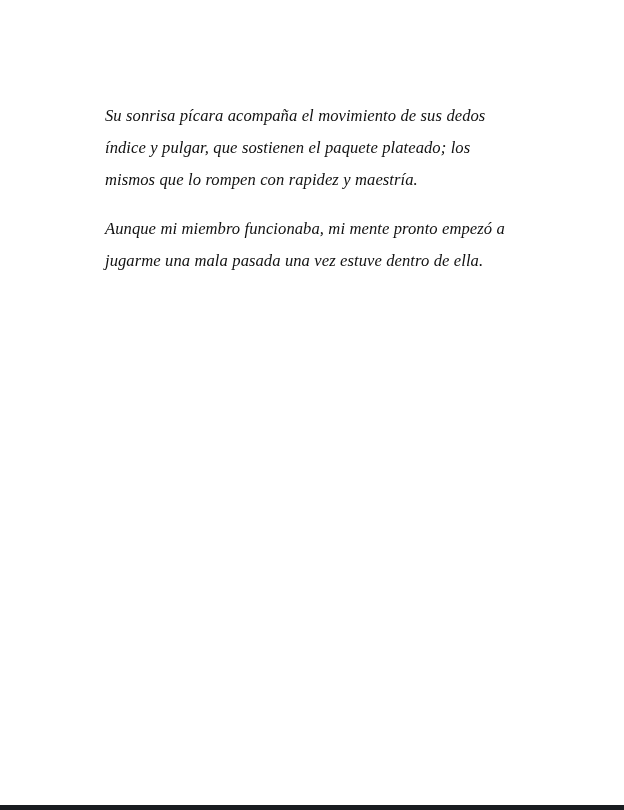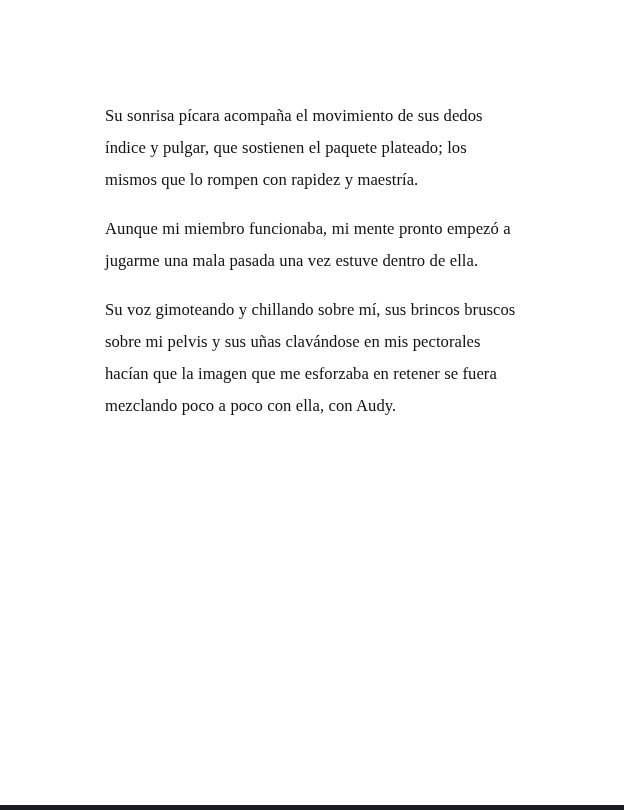--- a/index.html
+++ b/index.html
@@ -17,20 +17,21 @@
   }
 
   .page {
     position: absolute;
     left: 0;
     top: 0;
     width: 536px;
     height: 810px;
     background: #ffffff;
     box-sizing: border-box;
+    font-style: italic;
   }
 
   .page-body {
     position: absolute;
     left: 105px;
     top: 100px;
     width: 412px;
   }
 
   .paragraph {
@@ -63,21 +64,20 @@
 <div class="page">
 
   <div class="page-body">
 
     <p class="paragraph">Su sonrisa pícara acompaña el movimiento de sus dedos índice y pulgar, que sostienen el paquete plateado; los mismos que lo rompen con rapidez y maestría.</p>
 
 
 
     <p class="paragraph">Aunque mi miembro funcionaba, mi mente pronto empezó a jugarme una mala pasada una vez estuve dentro de ella.</p>
 
-    <p class="paragraph">Su voz gimoteando y chillando sobre mí, sus brincos bruscos sobre mi pelvis y sus uñas clavándose en mis pectorales hacían que la imagen que me esforzaba en retener se fuera mezclando poco a poco con ella, con Audy.</p>
 
 
 
   </div>
 
   <div class="page-bottom-bar"></div>
 
 </div>
 
 </body></html>

